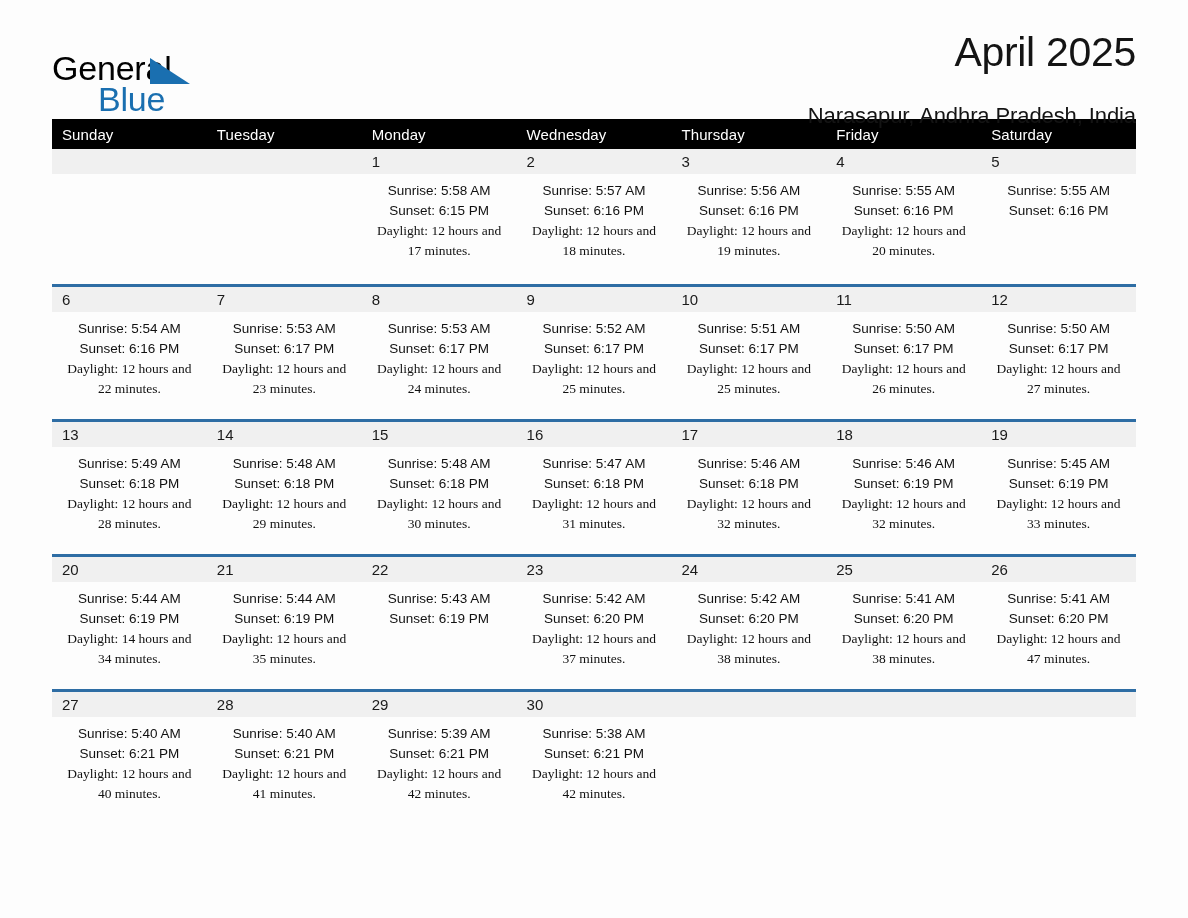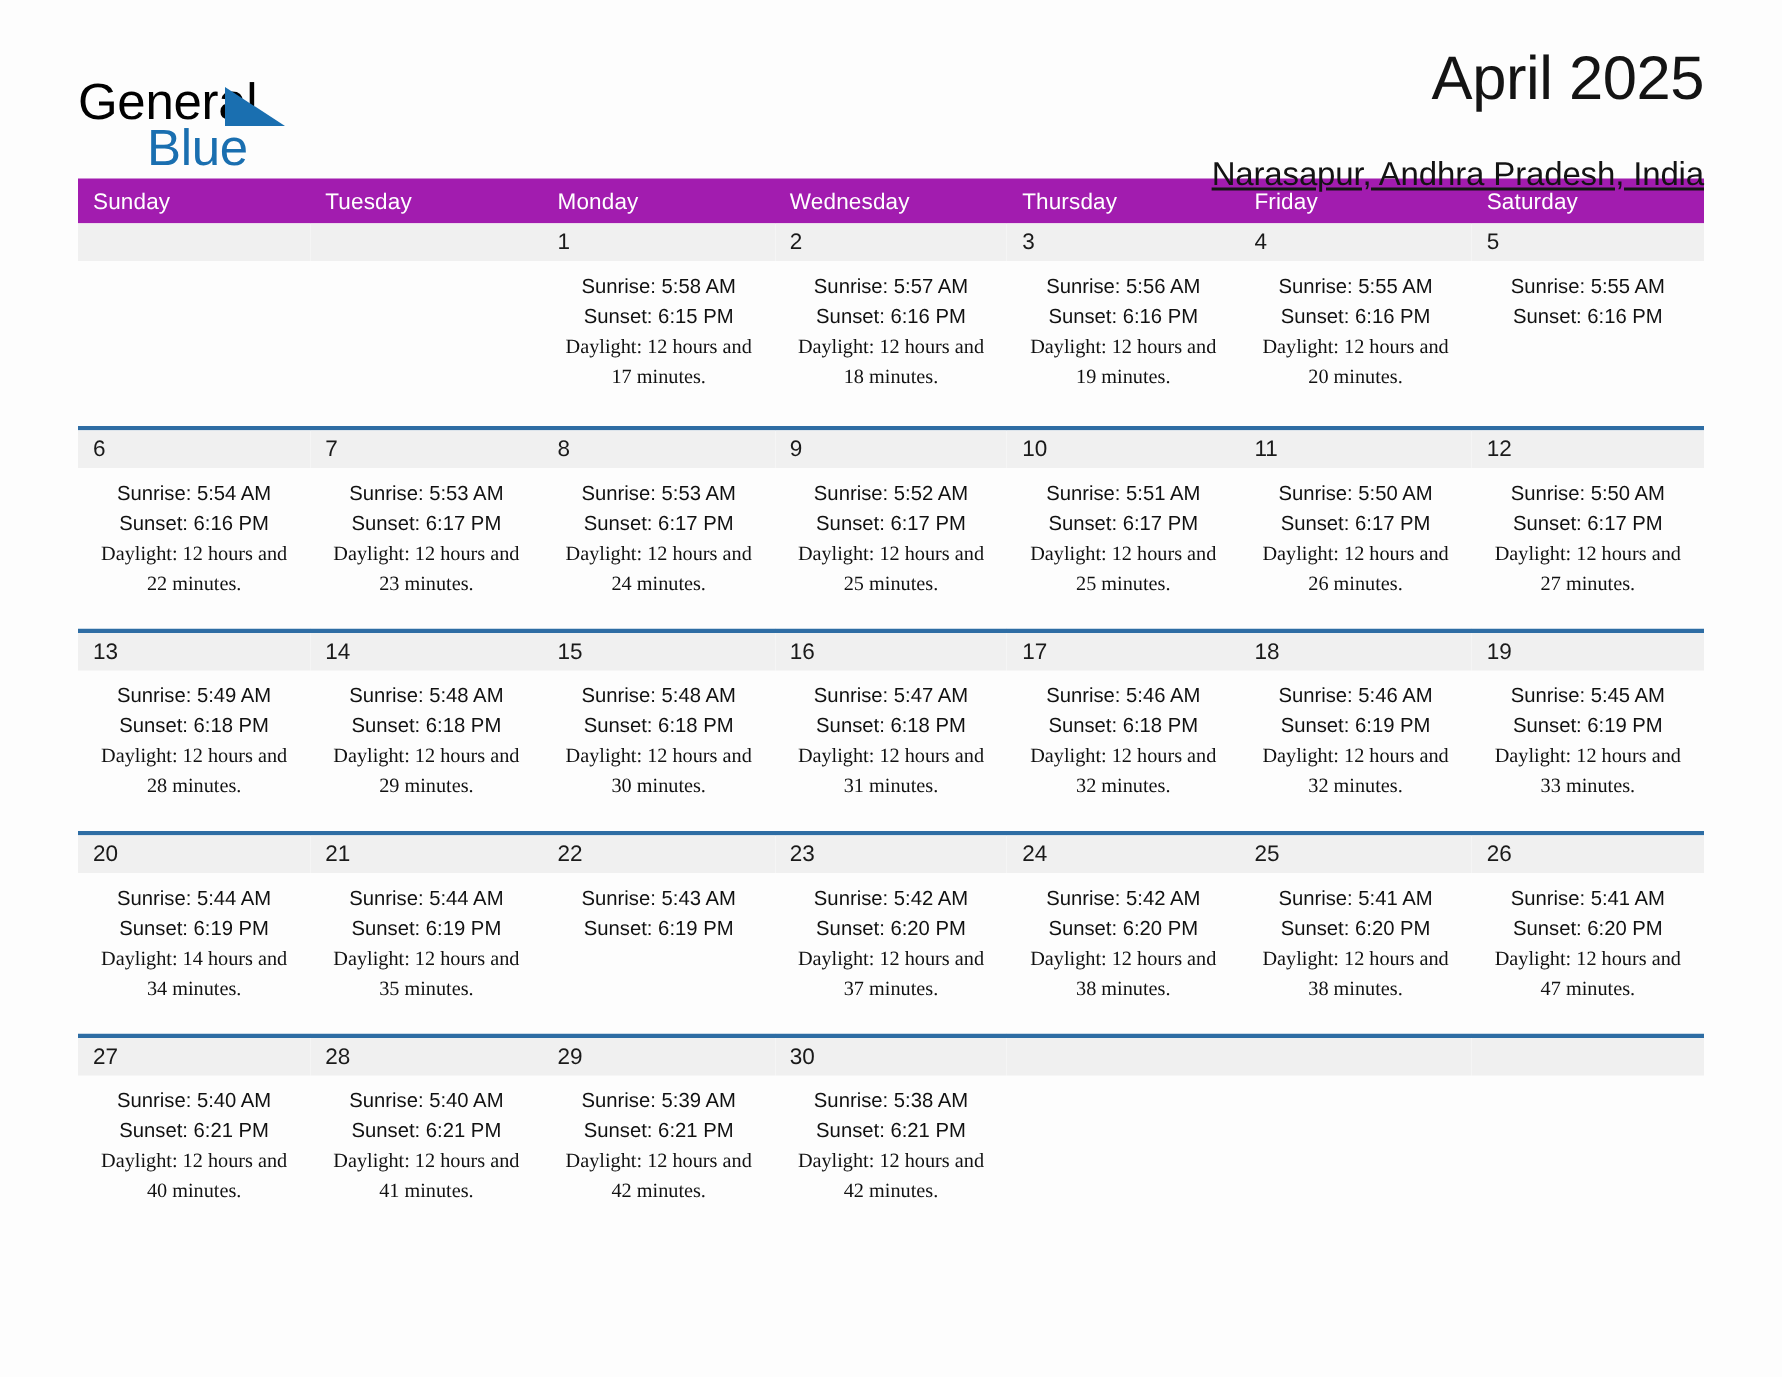--- a/index.html
+++ b/index.html
@@ -79,33 +79,32 @@
     line-height: 1.05;
     white-space: nowrap;
   }
   .location {
     margin-top: 28px;
     font-size: 22px;
     font-weight: normal;
     color: #141414;
     letter-spacing: -0.1px;
     white-space: nowrap;
-    text-decoration: underline;
   }
 
   
   .calendar {
     margin-top: 5px;
     width: 1084px;
   }
 
   .weekdays {
     display: grid;
     grid-template-columns: repeat(7, 1fr);
-    background: #a21caf;
+    background: #000000;
     height: 30px;
   }
   .weekday {
     display: flex;
     align-items: center;
     padding-left: 10px;
     color: #ffffff;
     font-size: 15px;
     letter-spacing: 0.1px;
   }

